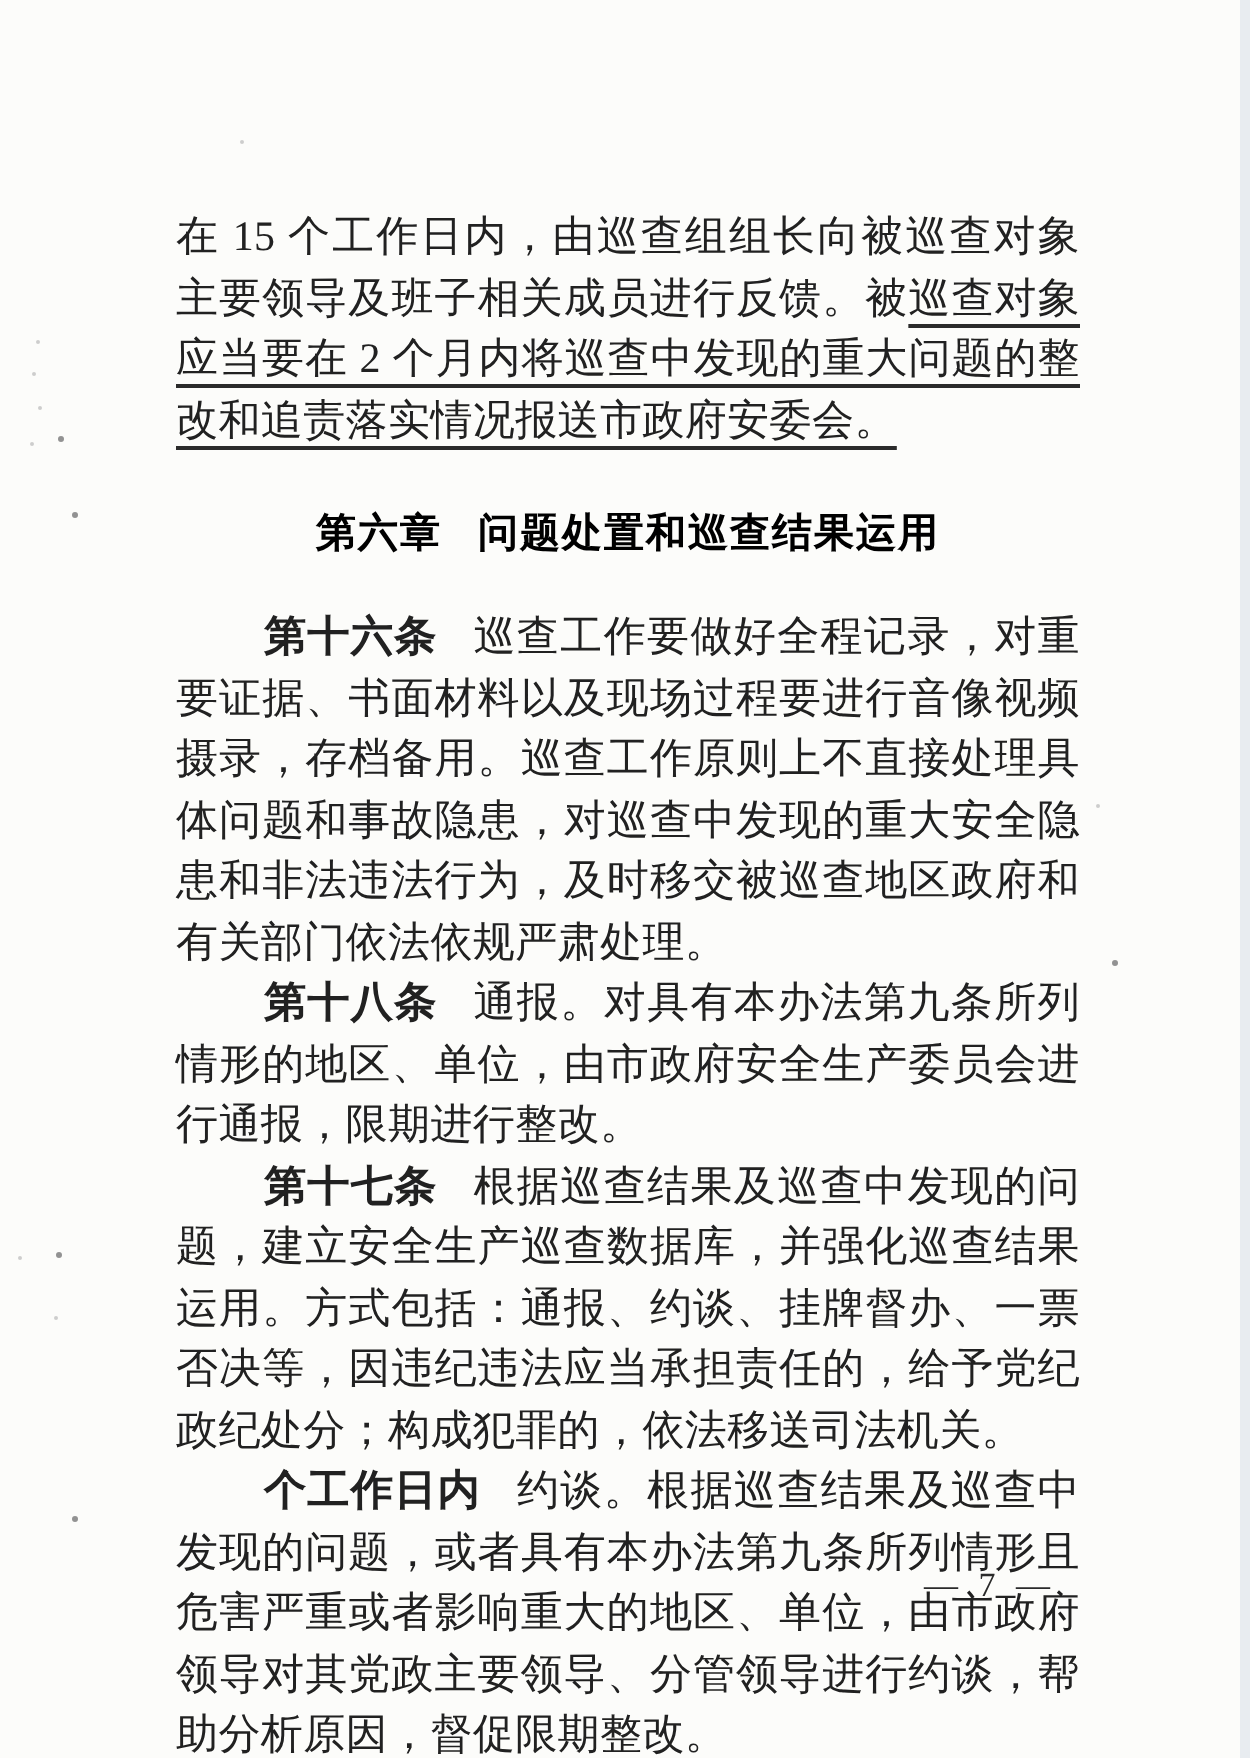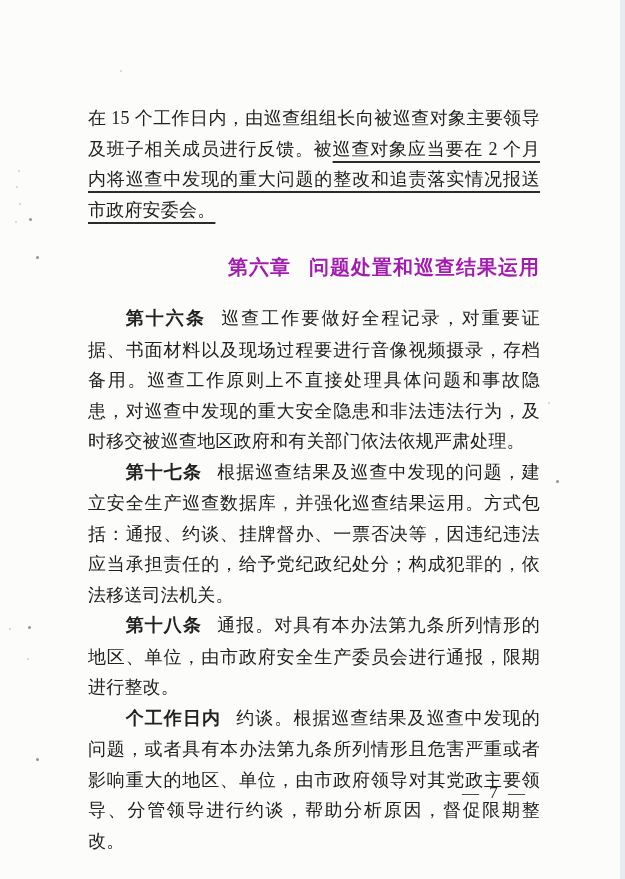--- a/index.html
+++ b/index.html
@@ -20,47 +20,47 @@
     background: #e8ecf0;
   }
   .content {
     position: absolute;
     left: 88px;
     top: 103px;
     width: 452px;
   }
   p.body {
     margin: 0;
-    font-size: 18px;
+    font-size: 21px;
     line-height: 30.5px;
     text-align: justify;
     letter-spacing: 0.2px;
     word-break: break-all;
   }
   p.article { text-indent: 2.1em; }
   .art-num {
     font-weight: 700;
-    font-family: Liberation Mono, monospace;
+    font-family: Liberation Serif, serif;
     margin-right: 0.85em;
   }
   .hand-underline {
     text-decoration: underline;
     text-decoration-thickness: 2px;
     text-underline-offset: 6px;
     text-decoration-color: #2b2b2b;
   }
   h2.chapter {
     margin: 27px 0 21px 0;
     font-size: 20px;
     line-height: 30px;
-    text-align: right;
+    text-align: center;
     font-weight: 700;
     font-family: "Liberation Sans", "DejaVu Sans", sans-serif;
     letter-spacing: 1px;
-    color: #a21caf;
+    color: #000000;
   }
   .chapter .gap { display: inline-block; width: 0.9em; }
   .page-number {
     position: absolute;
     top: 783px;
     right: 97px;
     font-size: 17px;
     letter-spacing: 3px;
     color: #2a2a2a;
     white-space: nowrap;
@@ -96,23 +96,23 @@
   <div class="speck dark" style="left:556px;top:480px;"></div>
 
   <div class="content">
 
     <p class="body intro"><span>在 15 个工作日内，由巡查组组长向被巡查对象主要领导及班子相关成员进行反馈。被</span><span class="hand-underline">巡查对象应当要在 2 个月内将巡查中发现的重大问题的整改和追责落实情况报送市政府安委会。</span></p>
 
     <h2 class="chapter"><span>第六章</span><span class="gap"></span><span>问题处置和巡查结果运用</span></h2>
 
     <p class="body article"><span class="art-num">第十六条</span><span>巡查工作要做好全程记录，对重要证据、书面材料以及现场过程要进行音像视频摄录，存档备用。巡查工作原则上不直接处理具体问题和事故隐患，对巡查中发现的重大安全隐患和非法违法行为，及时移交被巡查地区政府和有关部门依法依规严肃处理。</span></p>
 
+    <p class="body article"><span class="art-num">第十八条</span><span>通报。对具有本办法第九条所列情形的地区、单位，由市政府安全生产委员会进行通报，限期进行整改。</span></p>
+
     <p class="body article"><span class="art-num">第十七条</span><span>根据巡查结果及巡查中发现的问题，建立安全生产巡查数据库，并强化巡查结果运用。方式包括：通报、约谈、挂牌督办、一票否决等，因违纪违法应当承担责任的，给予党纪政纪处分；构成犯罪的，依法移送司法机关。</span></p>
-
-    <p class="body article"><span class="art-num">第十八条</span><span>通报。对具有本办法第九条所列情形的地区、单位，由市政府安全生产委员会进行通报，限期进行整改。</span></p>
 
     <p class="body article"><span class="art-num">个工作日内</span><span>约谈。根据巡查结果及巡查中发现的问题，或者具有本办法第九条所列情形且危害严重或者影响重大的地区、单位，由市政府领导对其党政主要领导、分管领导进行约谈，帮助分析原因，督促限期整改。</span></p>
 
   </div>
 
   <div class="page-number">— 7 —</div>
 
 </div>
 
 </body></html>

